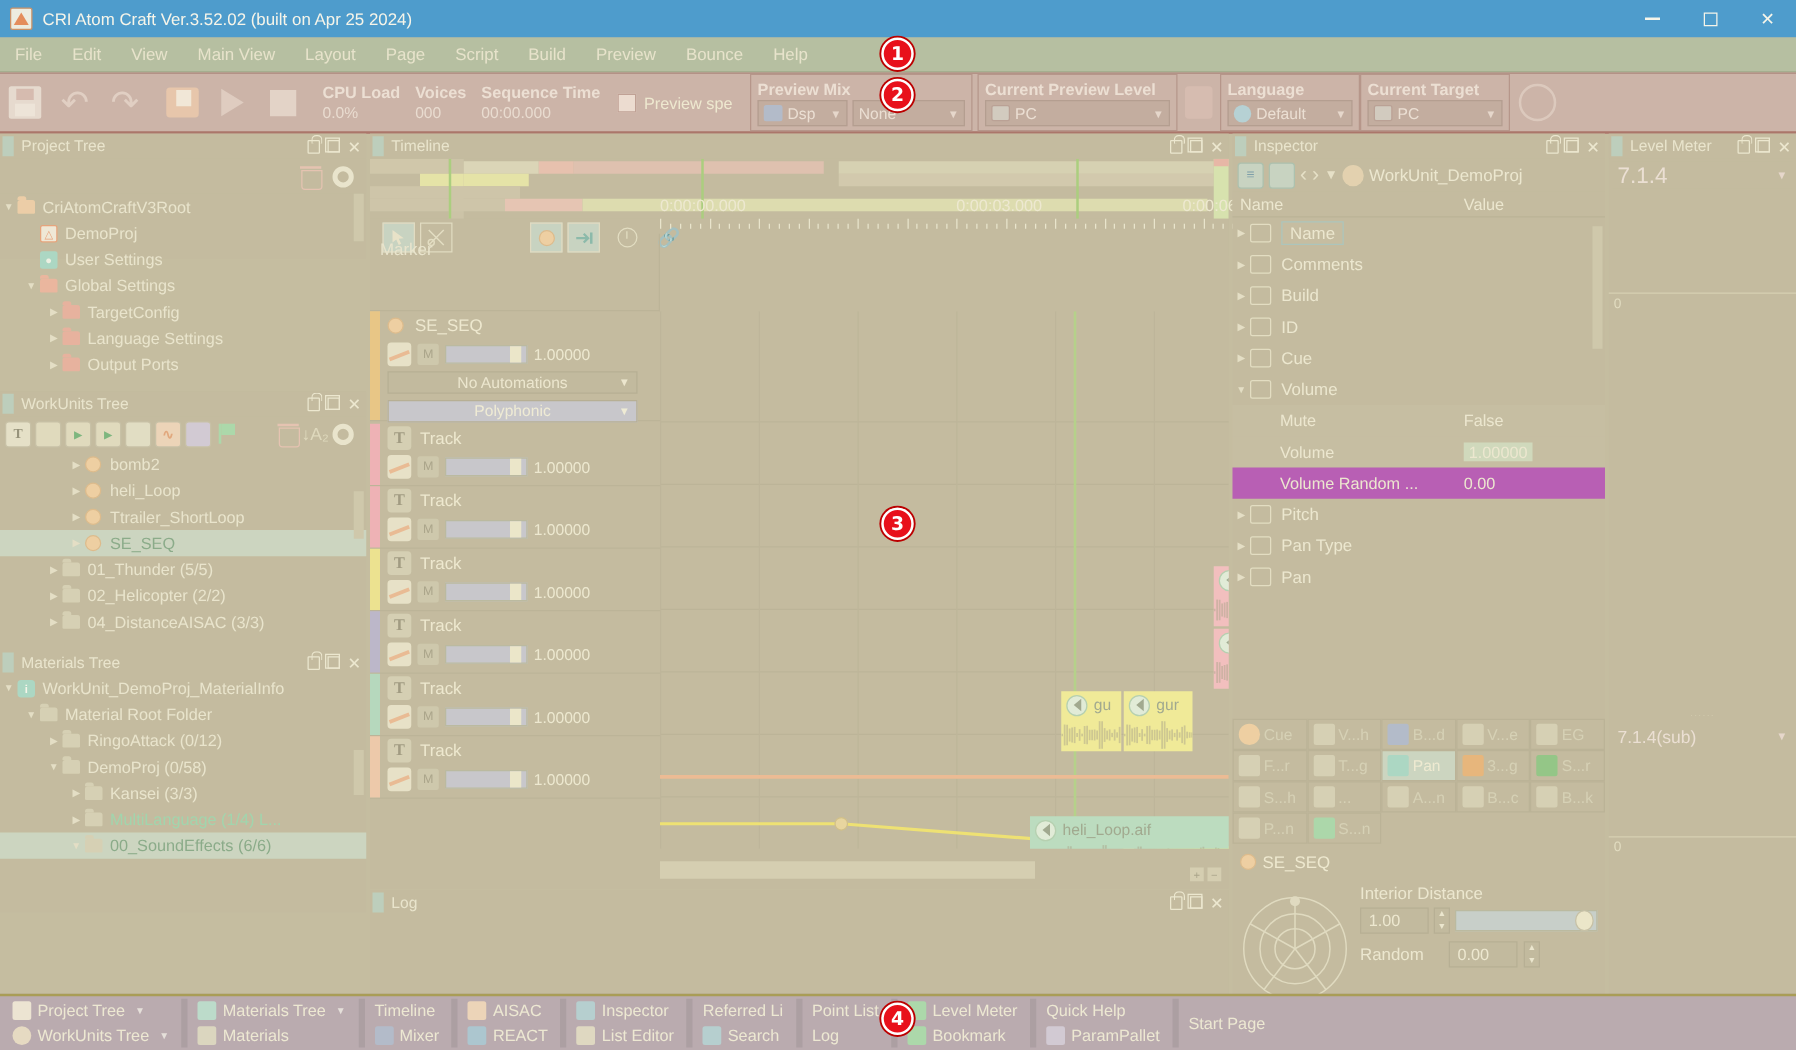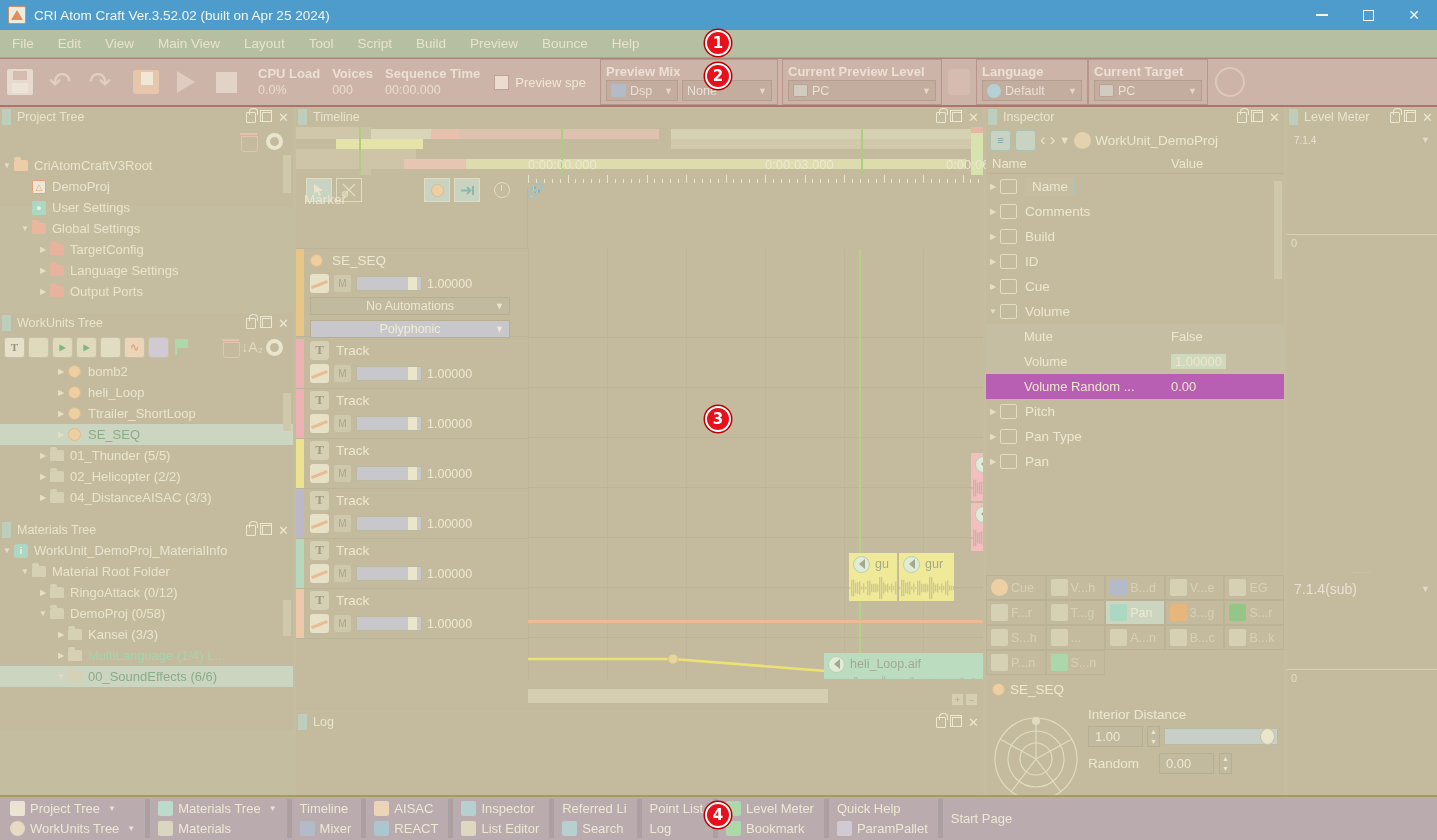--- a/index.html
+++ b/index.html
@@ -178,21 +178,21 @@
     <div class="wbtn">✕</div>
   </div>
 </div>
 
 <div id="menubar">
     <div class="mi">File</div>
     <div class="mi">Edit</div>
     <div class="mi">View</div>
     <div class="mi">Main View</div>
     <div class="mi">Layout</div>
-    <div class="mi">Tool</div>
+    <div class="mi">Page</div>
     <div class="mi">Script</div>
     <div class="mi">Build</div>
     <div class="mi">Preview</div>
     <div class="mi">Bounce</div>
     <div class="mi">Help</div>
   </div>
 
 <div id="toolbar">
   <div class="tb-ico">
       <div class="icn-save"></div>
@@ -1419,21 +1419,21 @@
     <div class="ptitle">
       <span class="tab-accent"></span>
       <span>Level Meter</span>
       <span class="pt-icons">
         <span class="lockico"></span>
         <span class="dupico"></span>
         <span>✕</span>
       </span>
     </div>
     <div class="combo" style="margin:2px 3px;background:#b3a88f;border:none;height:22px;">
-      <span style="font-size:10px;">7.1.4</span>
+      <span style="font-size:18px;">7.1.4</span>
       <span class="caret">▼</span>
     </div>
     <div style="height:82px;border-bottom:1px solid #cfc6ad;"></div>
     <div style="font-size:11px;color:#e0d9c2;padding:2px 4px;">
       <span>0</span>
     </div>
     <div style="height:318px;"></div>
     <div style="text-align:center;font-size:7px;letter-spacing:1px;color:#cfc6ad;">······</div>
     <div class="combo" style="margin:2px 3px;background:#b3a88f;border:none;height:22px;">
       <span style="font-size:14px;">7.1.4(sub)</span>

